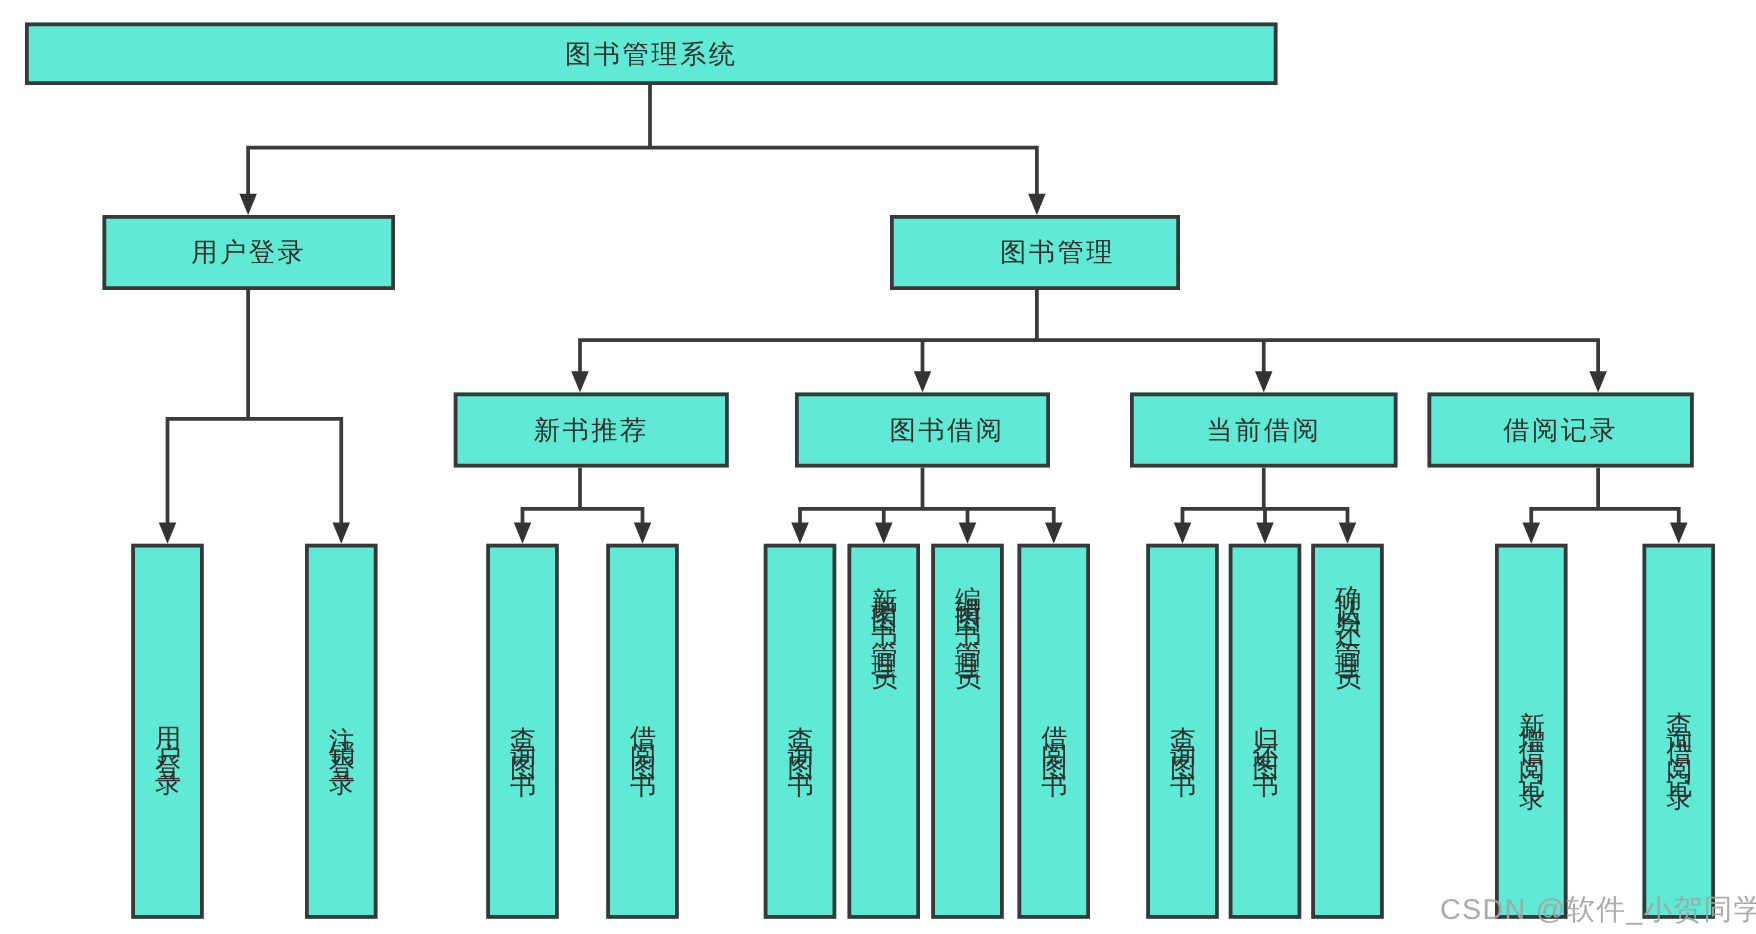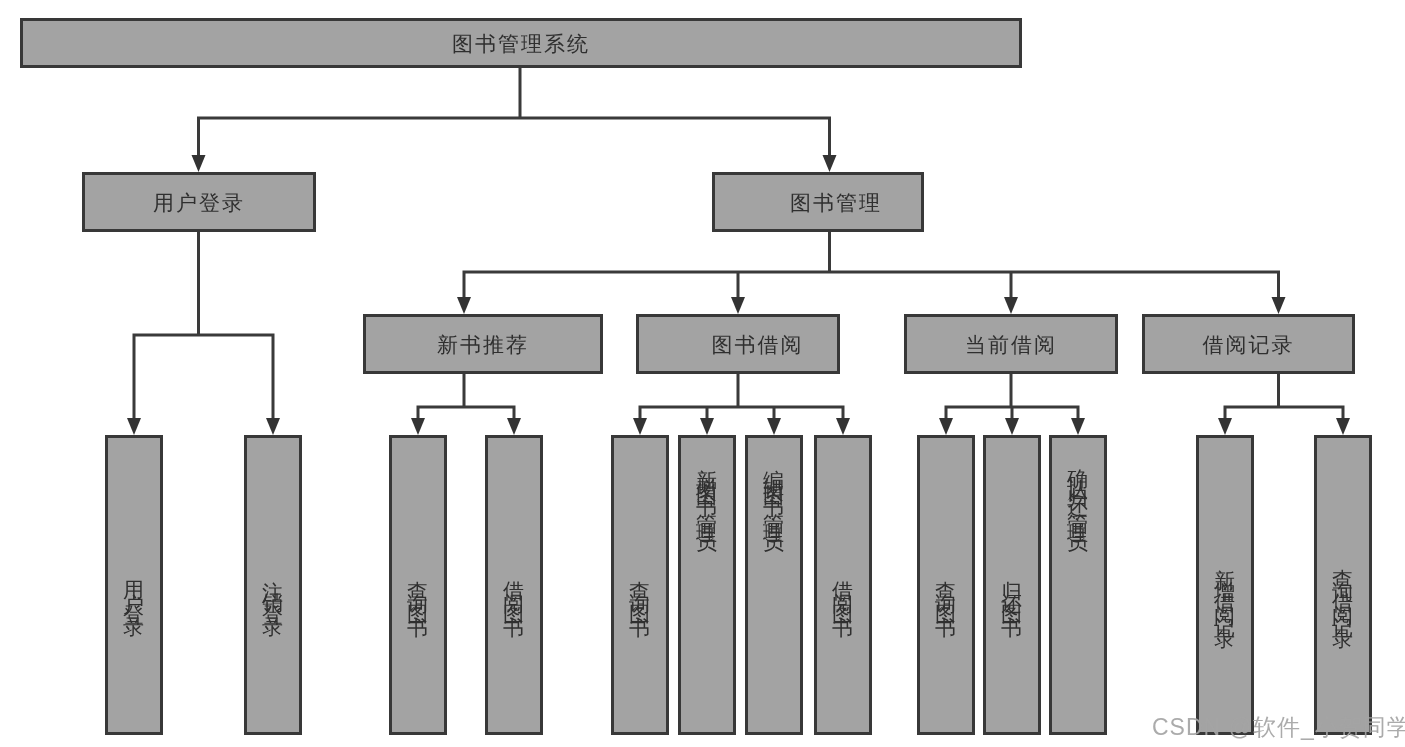--- a/index.html
+++ b/index.html
@@ -21,26 +21,27 @@
   .connectors {
     position: absolute;
     left: 0;
     top: 0;
     z-index: 1;
   }
 
   .node {
     position: absolute;
     border: 3px solid #383838;
-    background: #a3a3a3;
+    background: #5eead4;
     color: #2f2f2f;
     display: flex;
     align-items: center;
     justify-content: center;
     z-index: 2;
+    font-family: Liberation Serif, serif;
   }
 
   .node.hbox {
     font-size: 21px;
     letter-spacing: 2px;
     line-height: 1;
   }
 
   .node.leaf {
     writing-mode: vertical-rl;
@@ -116,23 +117,23 @@
       <polygon points="1071,418 1085,418 1078,435"></polygon>
 
       <polygon points="1218,418 1232,418 1225,435"></polygon>
       <polygon points="1336,418 1350,418 1343,435"></polygon>
     </g>
   </svg>
 
   <div class="node hbox" style="left:20px; top:18px; width:1002px; height:50px;">图书管理系统</div>
 
   <div class="node hbox" style="left:82px; top:172px; width:234px; height:60px;">用户登录</div>
-  <div class="node hbox" style="left:712px; top:172px; width:212px; height:60px;padding-left:36px;">图书管理</div>
+  <div class="node hbox" style="left:712px; top:172px; width:232px; height:60px;padding-left:36px;">图书管理</div>
 
-  <div class="node hbox" style="left:363px; top:314px; width:240px; height:60px;">新书推荐</div>
+  <div class="node hbox" style="left:363px; top:314px; width:220px; height:60px;">新书推荐</div>
   <div class="node hbox" style="left:636px; top:314px; width:204px; height:60px;padding-left:39px;">图书借阅</div>
   <div class="node hbox" style="left:904px; top:314px; width:214px; height:60px;text-align:center;">当前借阅</div>
   <div class="node hbox" style="left:1142px; top:314px; width:213px; height:60px;">借阅记录</div>
 
   <div class="node leaf" style="left:105px; top:435px; width:58px; height:300px;">用户登录</div>
   <div class="node leaf" style="left:244px; top:435px; width:58px; height:300px;">注销登录</div>
 
   <div class="node leaf" style="left:389px; top:435px; width:58px; height:300px;">查询图书</div>
   <div class="node leaf" style="left:485px; top:435px; width:58px; height:300px;">借阅图书</div>
 

